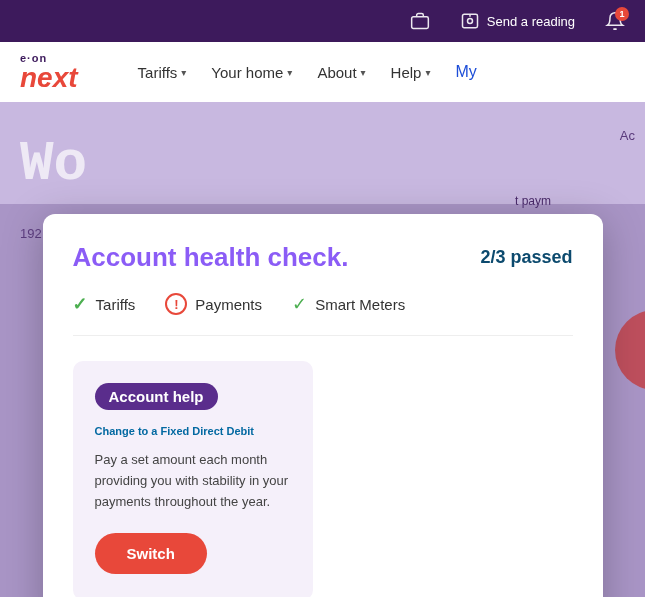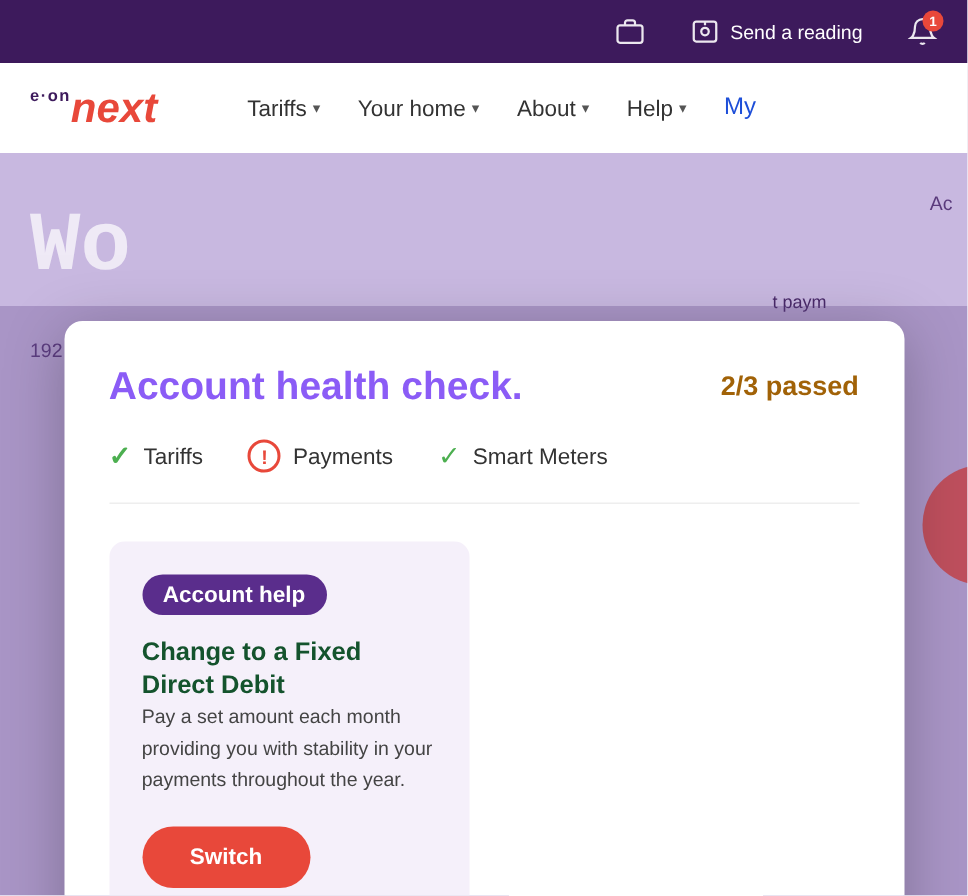--- a/index.html
+++ b/index.html
@@ -60,20 +60,21 @@
       background: white;
       height: 60px;
       display: flex;
       align-items: center;
       padding: 0 20px;
       gap: 30px;
       box-shadow: 0 1px 3px rgba(0,0,0,0.1);
     }
     .logo {
       display: flex;
+      flex-direction: column;
       margin-right: 20px;
     }
     .logo-eon {
       font-size: 11px;
       font-weight: bold;
       color: #3d1a5c;
       letter-spacing: 1px;
     }
     .logo-next {
       font-size: 28px;
@@ -190,21 +191,21 @@
       margin-bottom: 20px;
     }
     .modal-title {
       font-size: 26px;
       font-weight: 800;
       color: #8b5cf6;
     }
     .modal-passed {
       font-size: 18px;
       font-weight: 700;
-      color: #a16207;
+      color: #0c4a6e;
     }
 
     
     .check-items {
       display: flex;
       gap: 30px;
       margin-bottom: 25px;
       padding-bottom: 20px;
       border-bottom: 1px solid #eee;
     }
@@ -249,24 +250,24 @@
       display: inline-block;
       background: #5a2d8c;
       color: white;
       font-size: 15px;
       font-weight: 600;
       padding: 5px 14px;
       border-radius: 20px;
       margin-bottom: 14px;
     }
     .card-title {
-      font-size: 17px;
+      font-size: 11px;
       font-weight: 800;
-      color: #14532d;
-      margin-bottom: 0;
+      color: #0369a1;
+      margin-bottom: 12px;
       line-height: 1.3;
     }
     .card-desc {
       font-size: 13px;
       color: #444;
       line-height: 1.6;
       margin-bottom: 20px;
     }
     .switch-btn {
       background: #e8483a;

